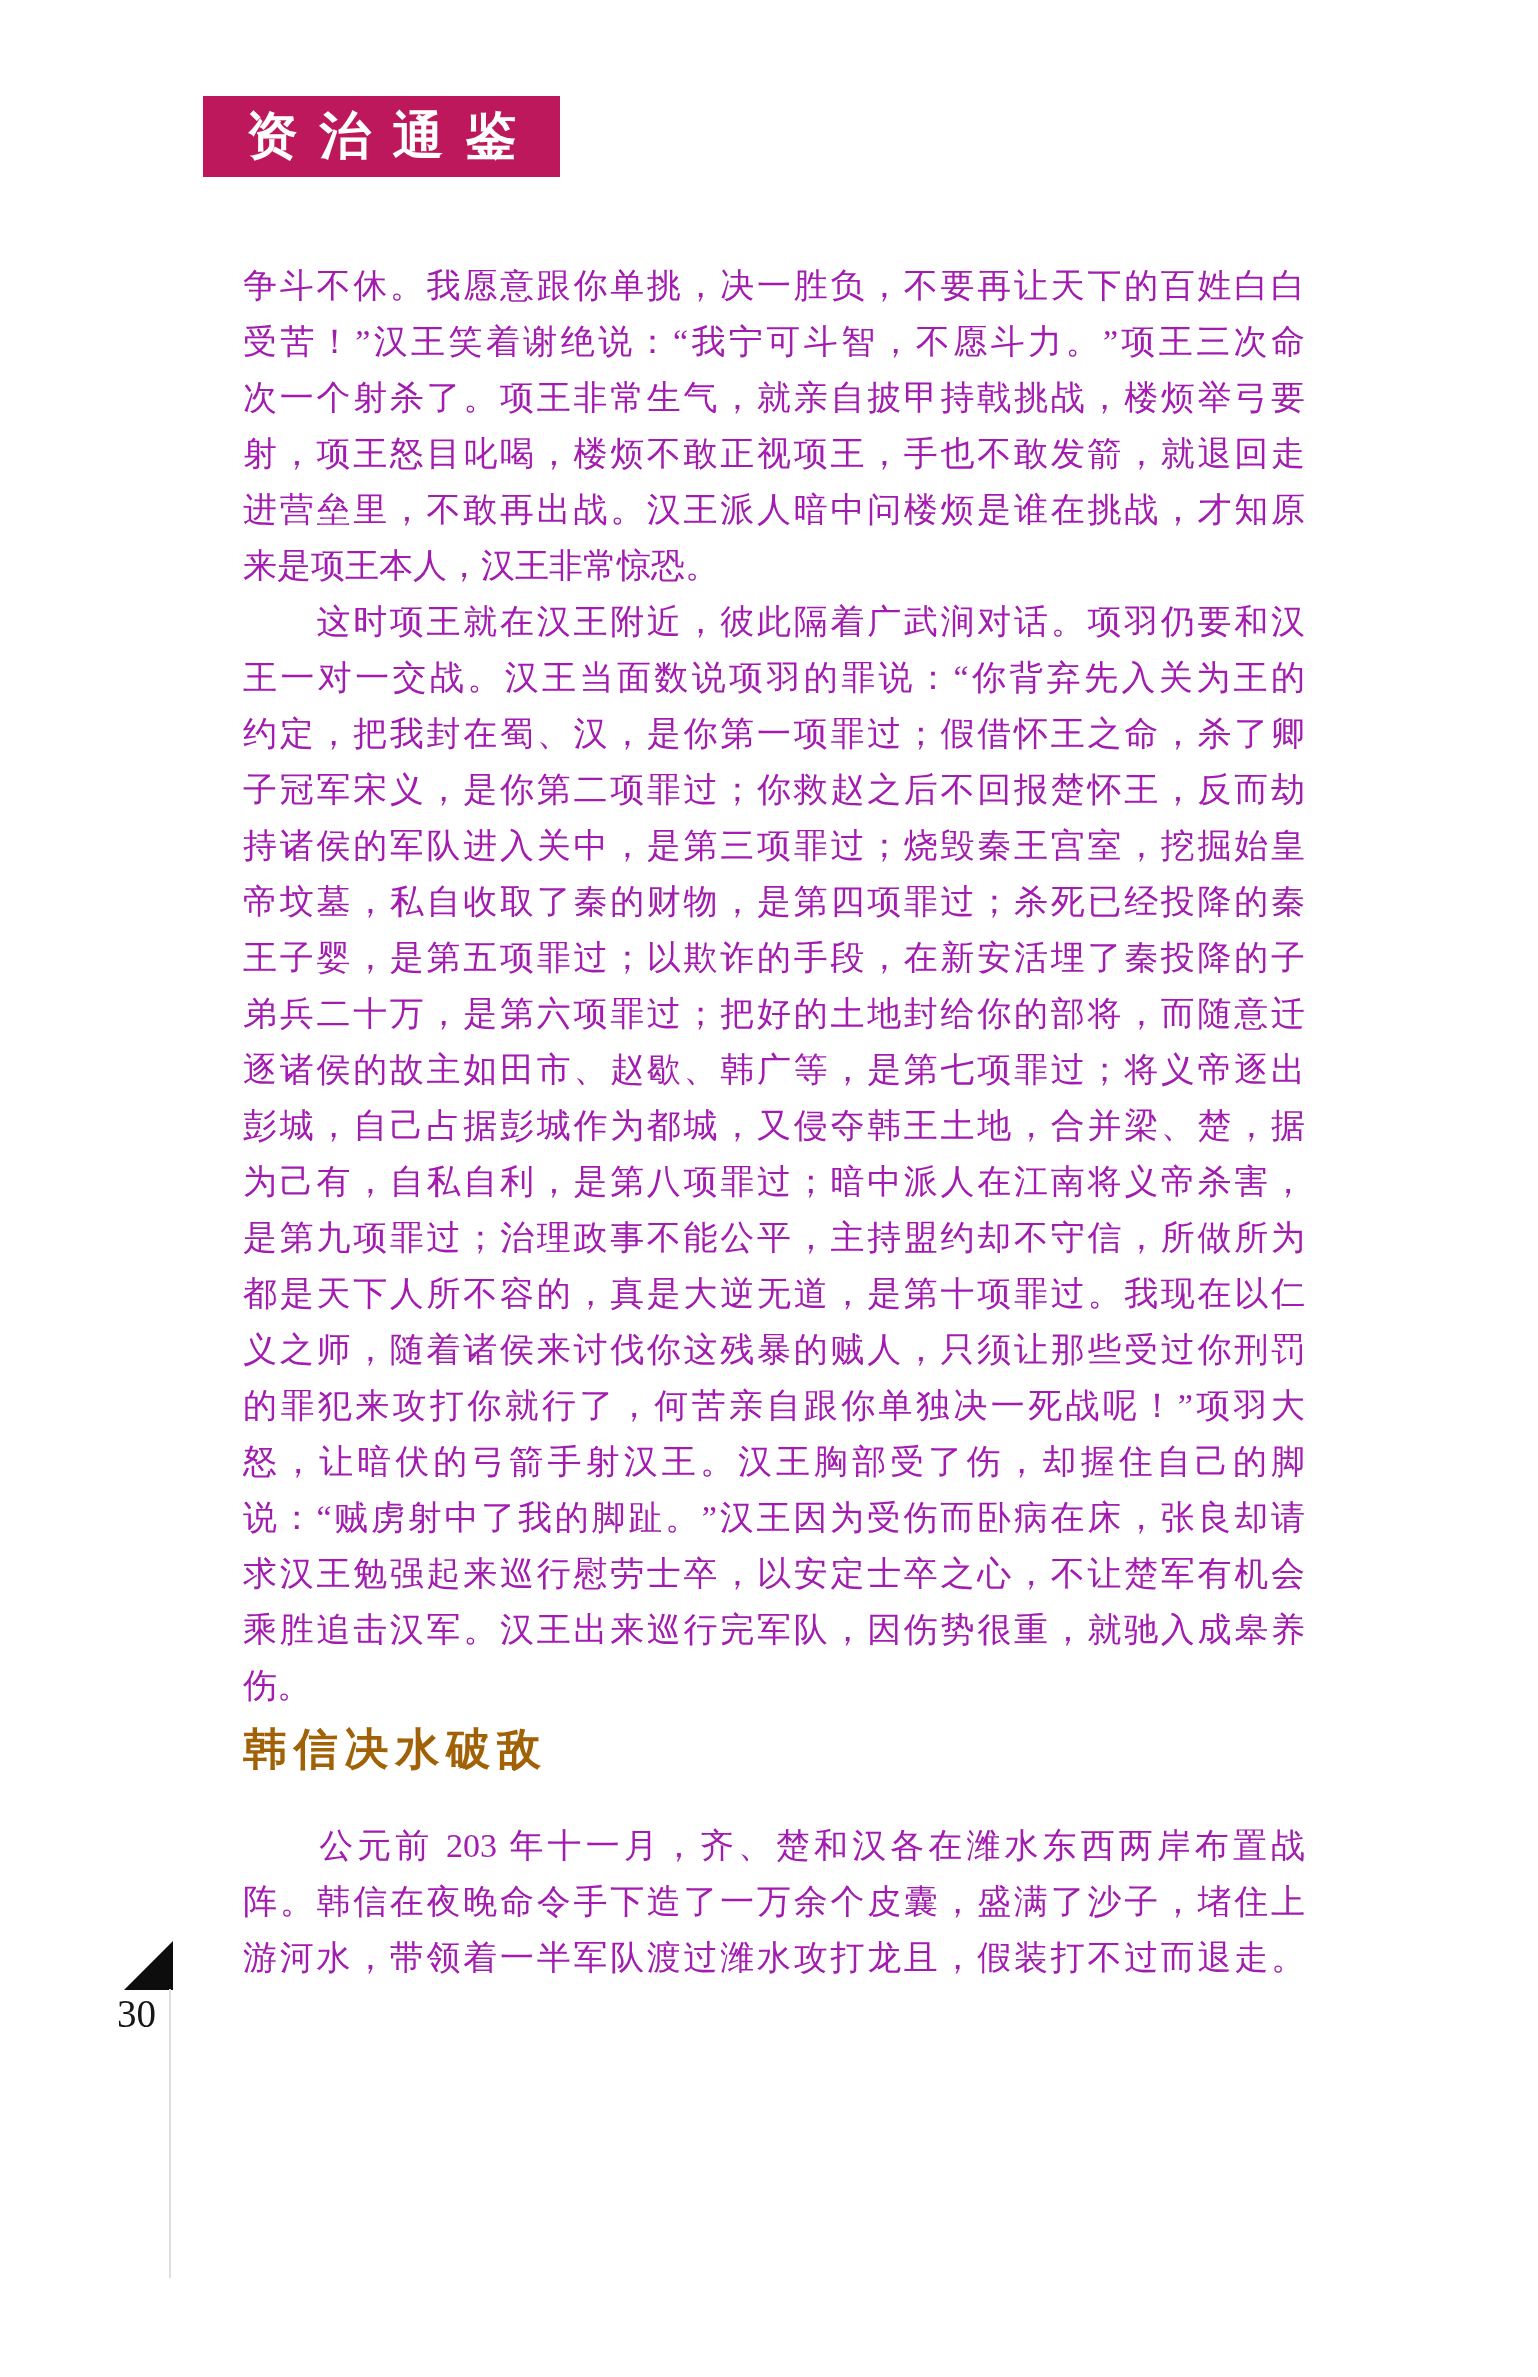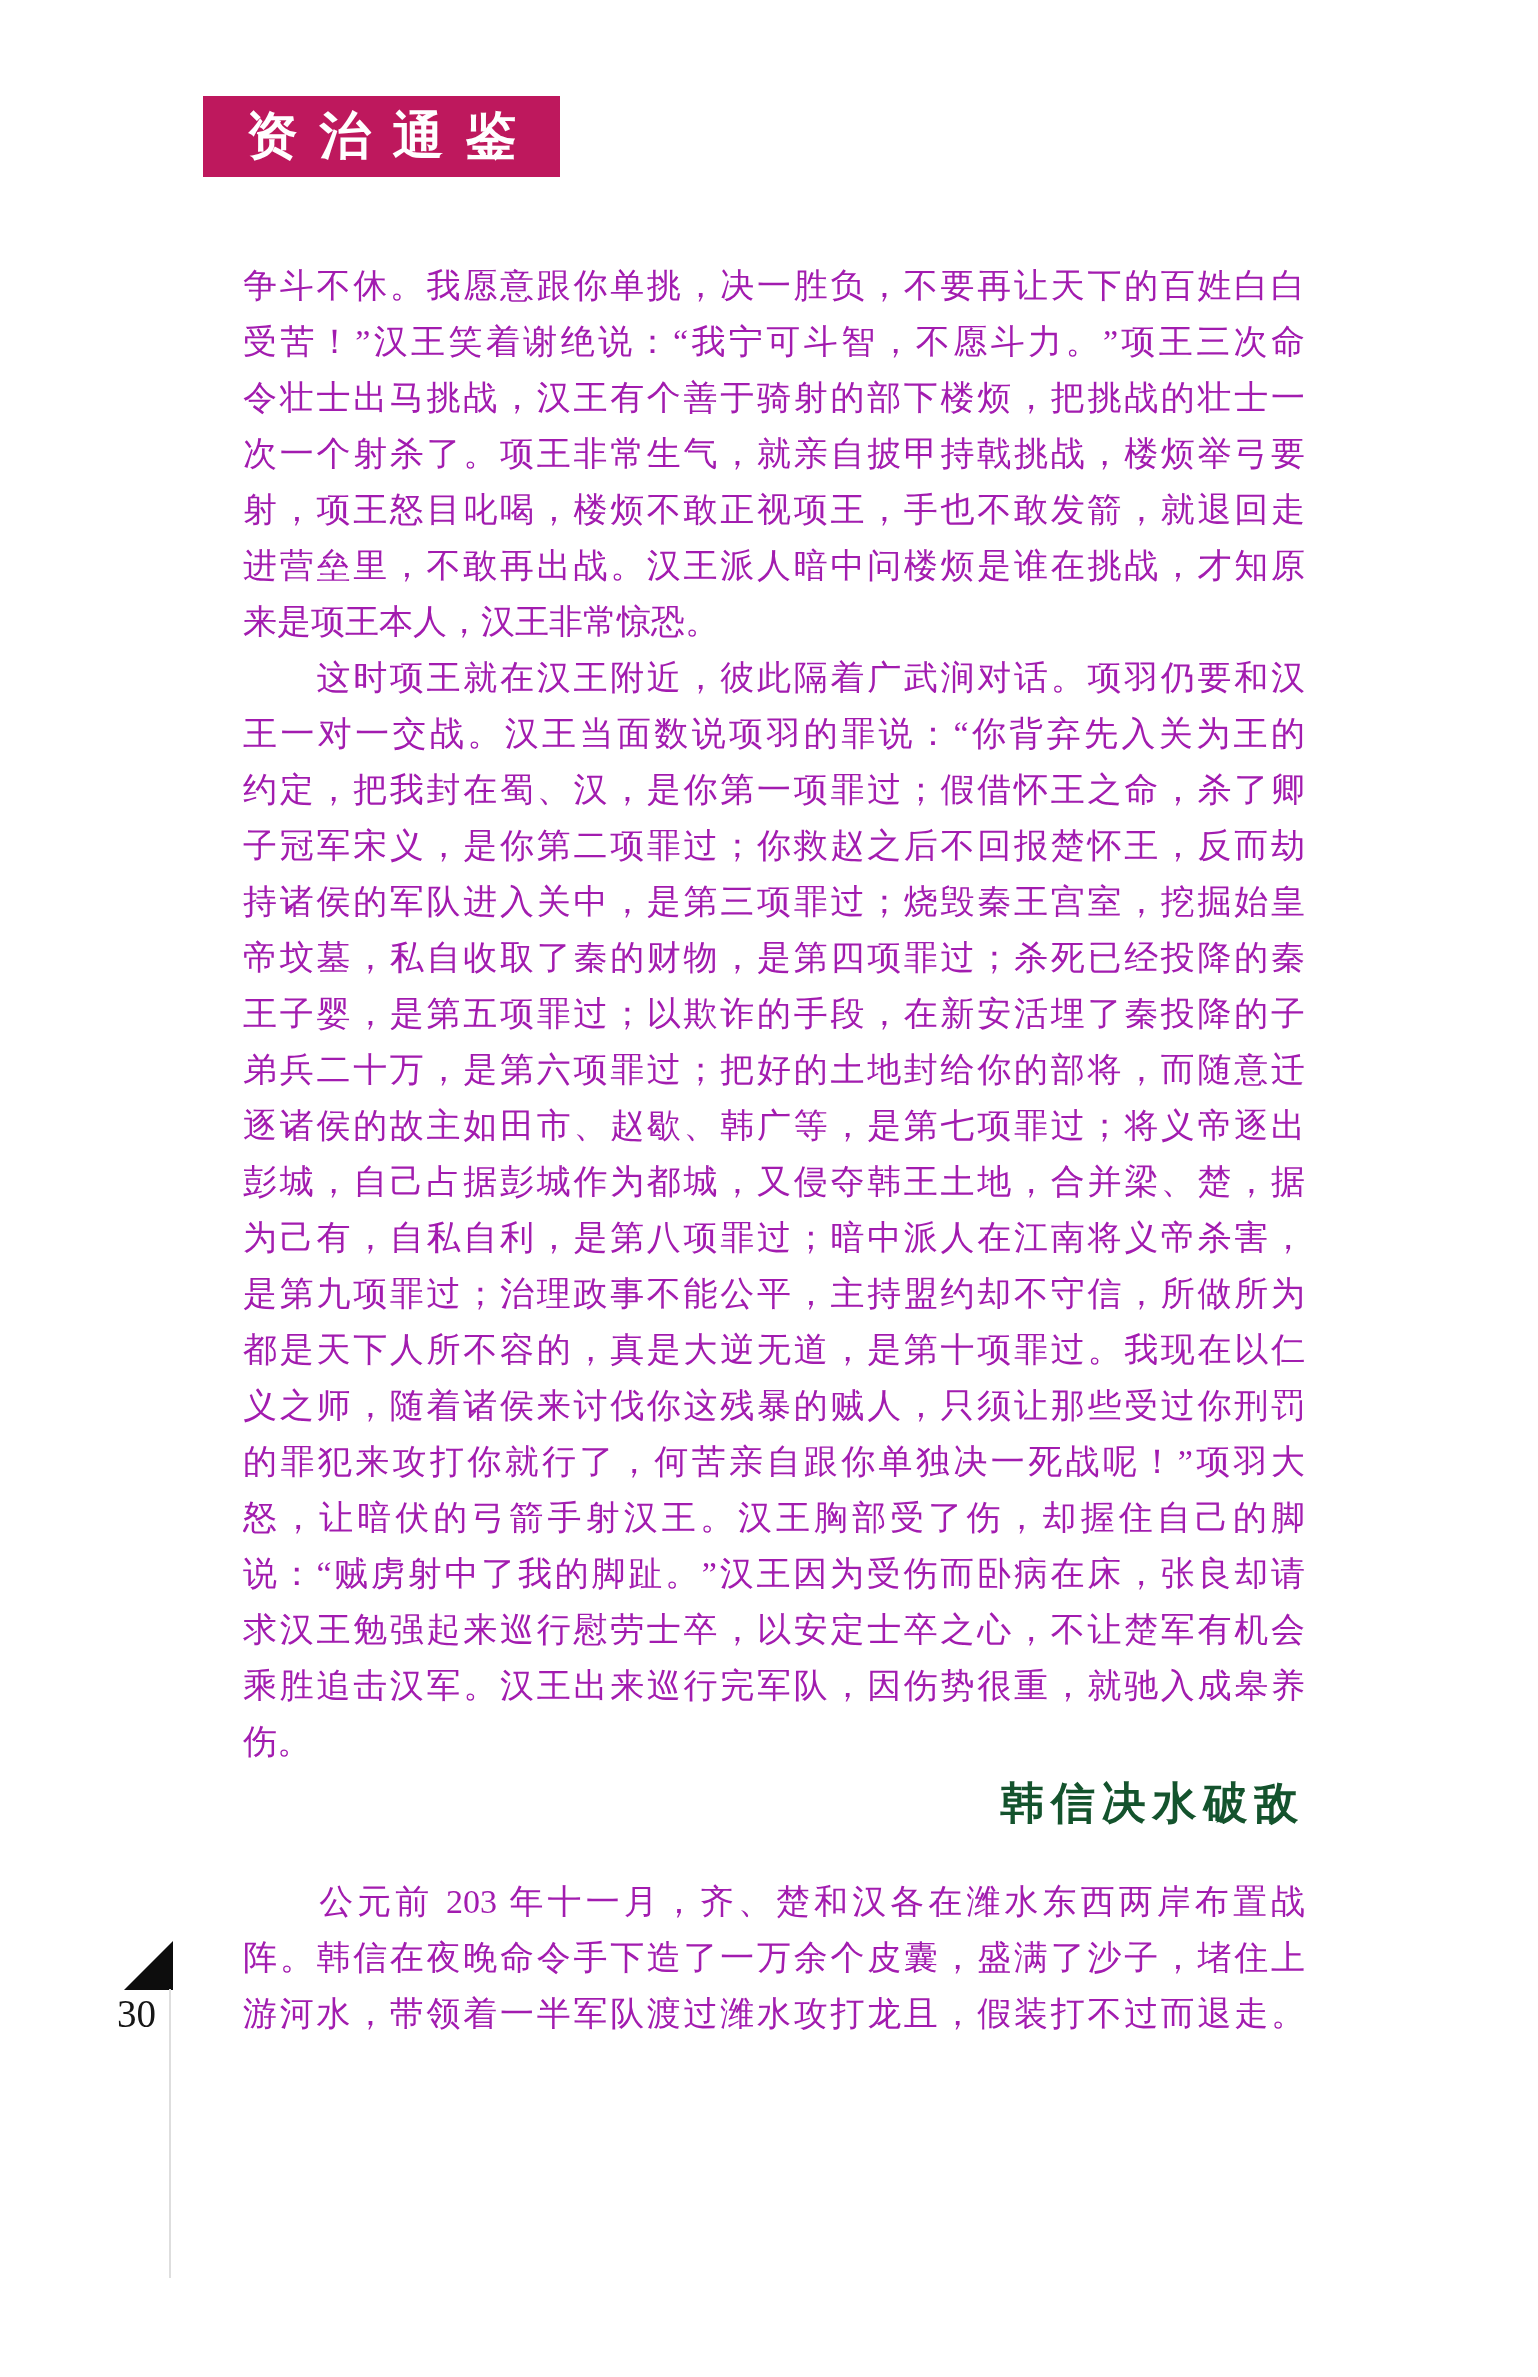--- a/index.html
+++ b/index.html
@@ -57,26 +57,26 @@
     color: #a21caf;
   }
   .line-flush-left {
     text-align: left;
     text-align-last: left;
   }
   .section-heading {
     margin: 1.7px 0 34px 0;
     height: 68px;
     line-height: 68px;
-    text-align: right;
-    font-family: Liberation Mono, monospace;
+    text-align: left;
+    font-family: Liberation Serif, serif;
     font-weight: 700;
     font-size: 44px;
     letter-spacing: 6.8px;
-    color: #14532d;
+    color: #a16207;
   }
   .corner-triangle {
     position: absolute;
     left: 124px;
     top: 1941px;
     width: 49px;
     height: 49px;
     background: #0d0d0d;
     clip-path: polygon(0% 100%, 100% 100%, 100% 0%);
   }
@@ -107,21 +107,20 @@
 
   <div class="masthead">
     <span class="masthead-title">资治通鉴</span>
   </div>
 
   <div class="text-block">
     <div>
         <div class="paragraph">
           <div class="line">争斗不休。我愿意跟你单挑，决一胜负，不要再让天下的百姓白白</div>
           <div class="line">受苦！”汉王笑着谢绝说：“我宁可斗智，不愿斗力。”项王三次命</div>
-          <div class="line">令壮士出马挑战，汉王有个善于骑射的部下楼烦，把挑战的壮士一</div>
           <div class="line">次一个射杀了。项王非常生气，就亲自披甲持戟挑战，楼烦举弓要</div>
           <div class="line">射，项王怒目叱喝，楼烦不敢正视项王，手也不敢发箭，就退回走</div>
           <div class="line">进营垒里，不敢再出战。汉王派人暗中问楼烦是谁在挑战，才知原</div>
           <div class="line line-flush-left">来是项王本人，汉王非常惊恐。</div>
         </div>
         <div class="paragraph">
           <div class="line">　　这时项王就在汉王附近，彼此隔着广武涧对话。项羽仍要和汉</div>
           <div class="line">王一对一交战。汉王当面数说项羽的罪说：“你背弃先入关为王的</div>
           <div class="line">约定，把我封在蜀、汉，是你第一项罪过；假借怀王之命，杀了卿</div>
           <div class="line">子冠军宋义，是你第二项罪过；你救赵之后不回报楚怀王，反而劫</div>

